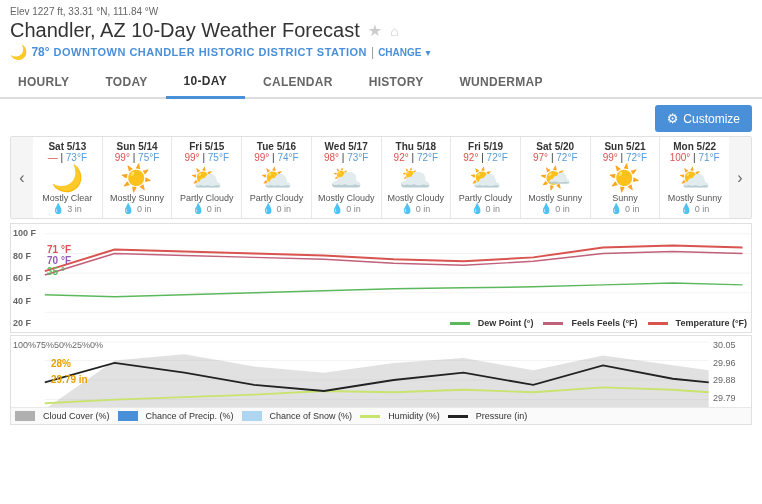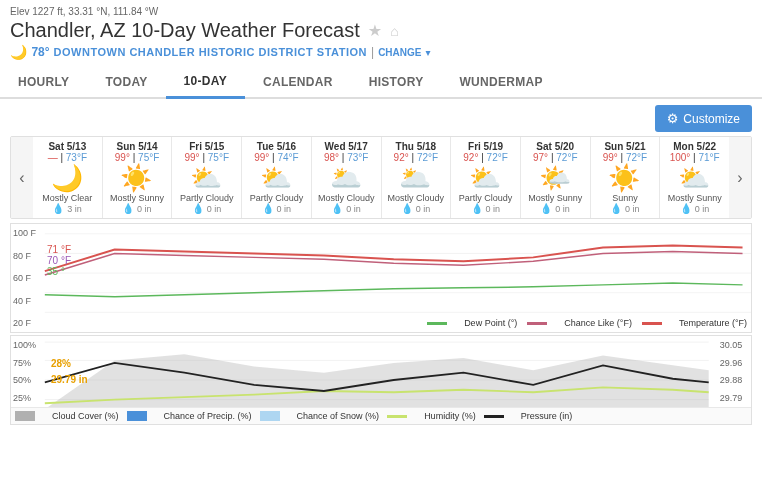--- a/index.html
+++ b/index.html
@@ -36,33 +36,33 @@
     .day-label { font-size: 10px; font-weight: bold; color: #333; }
     .day-temps { font-size: 10px; color: #333; white-space: nowrap; }
     .day-temps .high { color: #d9534f; }
     .day-temps .low { color: #5b9bd5; }
     .weather-icon { font-size: 26px; margin: 2px 0; line-height: 1; }
     .day-desc { font-size: 9px; color: #555; }
     .day-precip { font-size: 9px; color: #888; display: flex; align-items: center; justify-content: center; gap: 2px; }
     .rain-icon { color: #aad; font-size: 10px; }
 
     .charts-area { margin-top: 4px; }
-    .temp-chart { position: relative; height: 110px; border: 1px solid #e0e0e0; background: #fff; overflow: hidden; }
+    .temp-chart { position: relative; height: 110px; border: 1px solid #e0e0e0; background: #fff; overflow: hidden; font-weight: bold; }
     .chart-labels-left { position: absolute; left: 0; top: 0; bottom: 0; width: 32px; display: flex; flex-direction: column; justify-content: space-between; padding: 4px 2px; font-size: 9px; color: #666; }
     .temp-legend { position: absolute; bottom: 4px; right: 4px; display: flex; gap: 10px; font-size: 9px; align-items: center; }
-    .legend-item { display: flex; align-items: center; gap: 17px; }
+    .legend-item { display: flex; align-items: center; gap: 8px; }
     .legend-line { width: 20px; height: 3px; }
     .temp-annotations { position: absolute; left: 36px; top: 20px; font-size: 10px; }
     .ann-71 { color: #d9534f; }
     .ann-70 { color: #9b59b6; }
     .ann-35 { color: #5cb85c; }
 
     .humidity-chart { position: relative; height: 90px; border: 1px solid #e0e0e0; background: #fff; margin-top: 2px; overflow: hidden; }
-    .humidity-labels-left { position: absolute; left: 0; top: 0; bottom: 0; width: 32px; display: flex; flex-direction: column; justify-content: space-between; padding: 4px 2px; font-size: 9px; color: #666; }
-    .humidity-labels-right { position: absolute; right: 0; top: 0; bottom: 0; width: 40px; display: flex; flex-direction: column; justify-content: space-between; padding: 4px 2px; font-size: 9px; color: #666; text-align: center; }
+    .humidity-labels-left { position: absolute; left: 0; top: 0; bottom: 0; width: 32px; display: flex; flex-direction: row; justify-content: space-between; padding: 4px 2px; font-size: 9px; color: #666; }
+    .humidity-labels-right { position: absolute; right: 0; top: 0; bottom: 0; width: 40px; display: flex; flex-direction: column; justify-content: space-between; padding: 4px 2px; font-size: 9px; color: #666; text-align: left; }
     .humidity-legend { display: flex; gap: 8px; padding: 3px 4px; font-size: 9px; align-items: center; flex-wrap: wrap; border-top: 1px solid #e8e8e8; background: #fafafa; }
     .humidity-ann { position: absolute; left: 40px; top: 22px; font-size: 10px; color: #e8a000; font-weight: bold; }
 
     svg.chart-svg { position: absolute; top: 0; left: 0; width: 100%; height: 100%; }
   </style>
 </head>
 <body>
 
 <div>
   <div class="header">
@@ -275,21 +275,21 @@
         <div class="ann-70">70 °F</div>
         <div class="ann-35">35 °</div>
       </div>
       <div class="temp-legend">
         <div class="legend-item">
           <div class="legend-line" style="background:#5cb85c;"></div>
           <span>Dew Point (°)</span>
         </div>
         <div class="legend-item">
           <div class="legend-line" style="background:#c0607a;"></div>
-          <span>Chance Like (°F)</span>
+          <span>Feels Feels (°F)</span>
         </div>
         <div class="legend-item">
           <div class="legend-line" style="background:#d9534f;"></div>
           <span>Temperature (°F)</span>
         </div>
       </div>
     </div>
 
     <div class="humidity-chart">
       <div class="humidity-labels-left">

